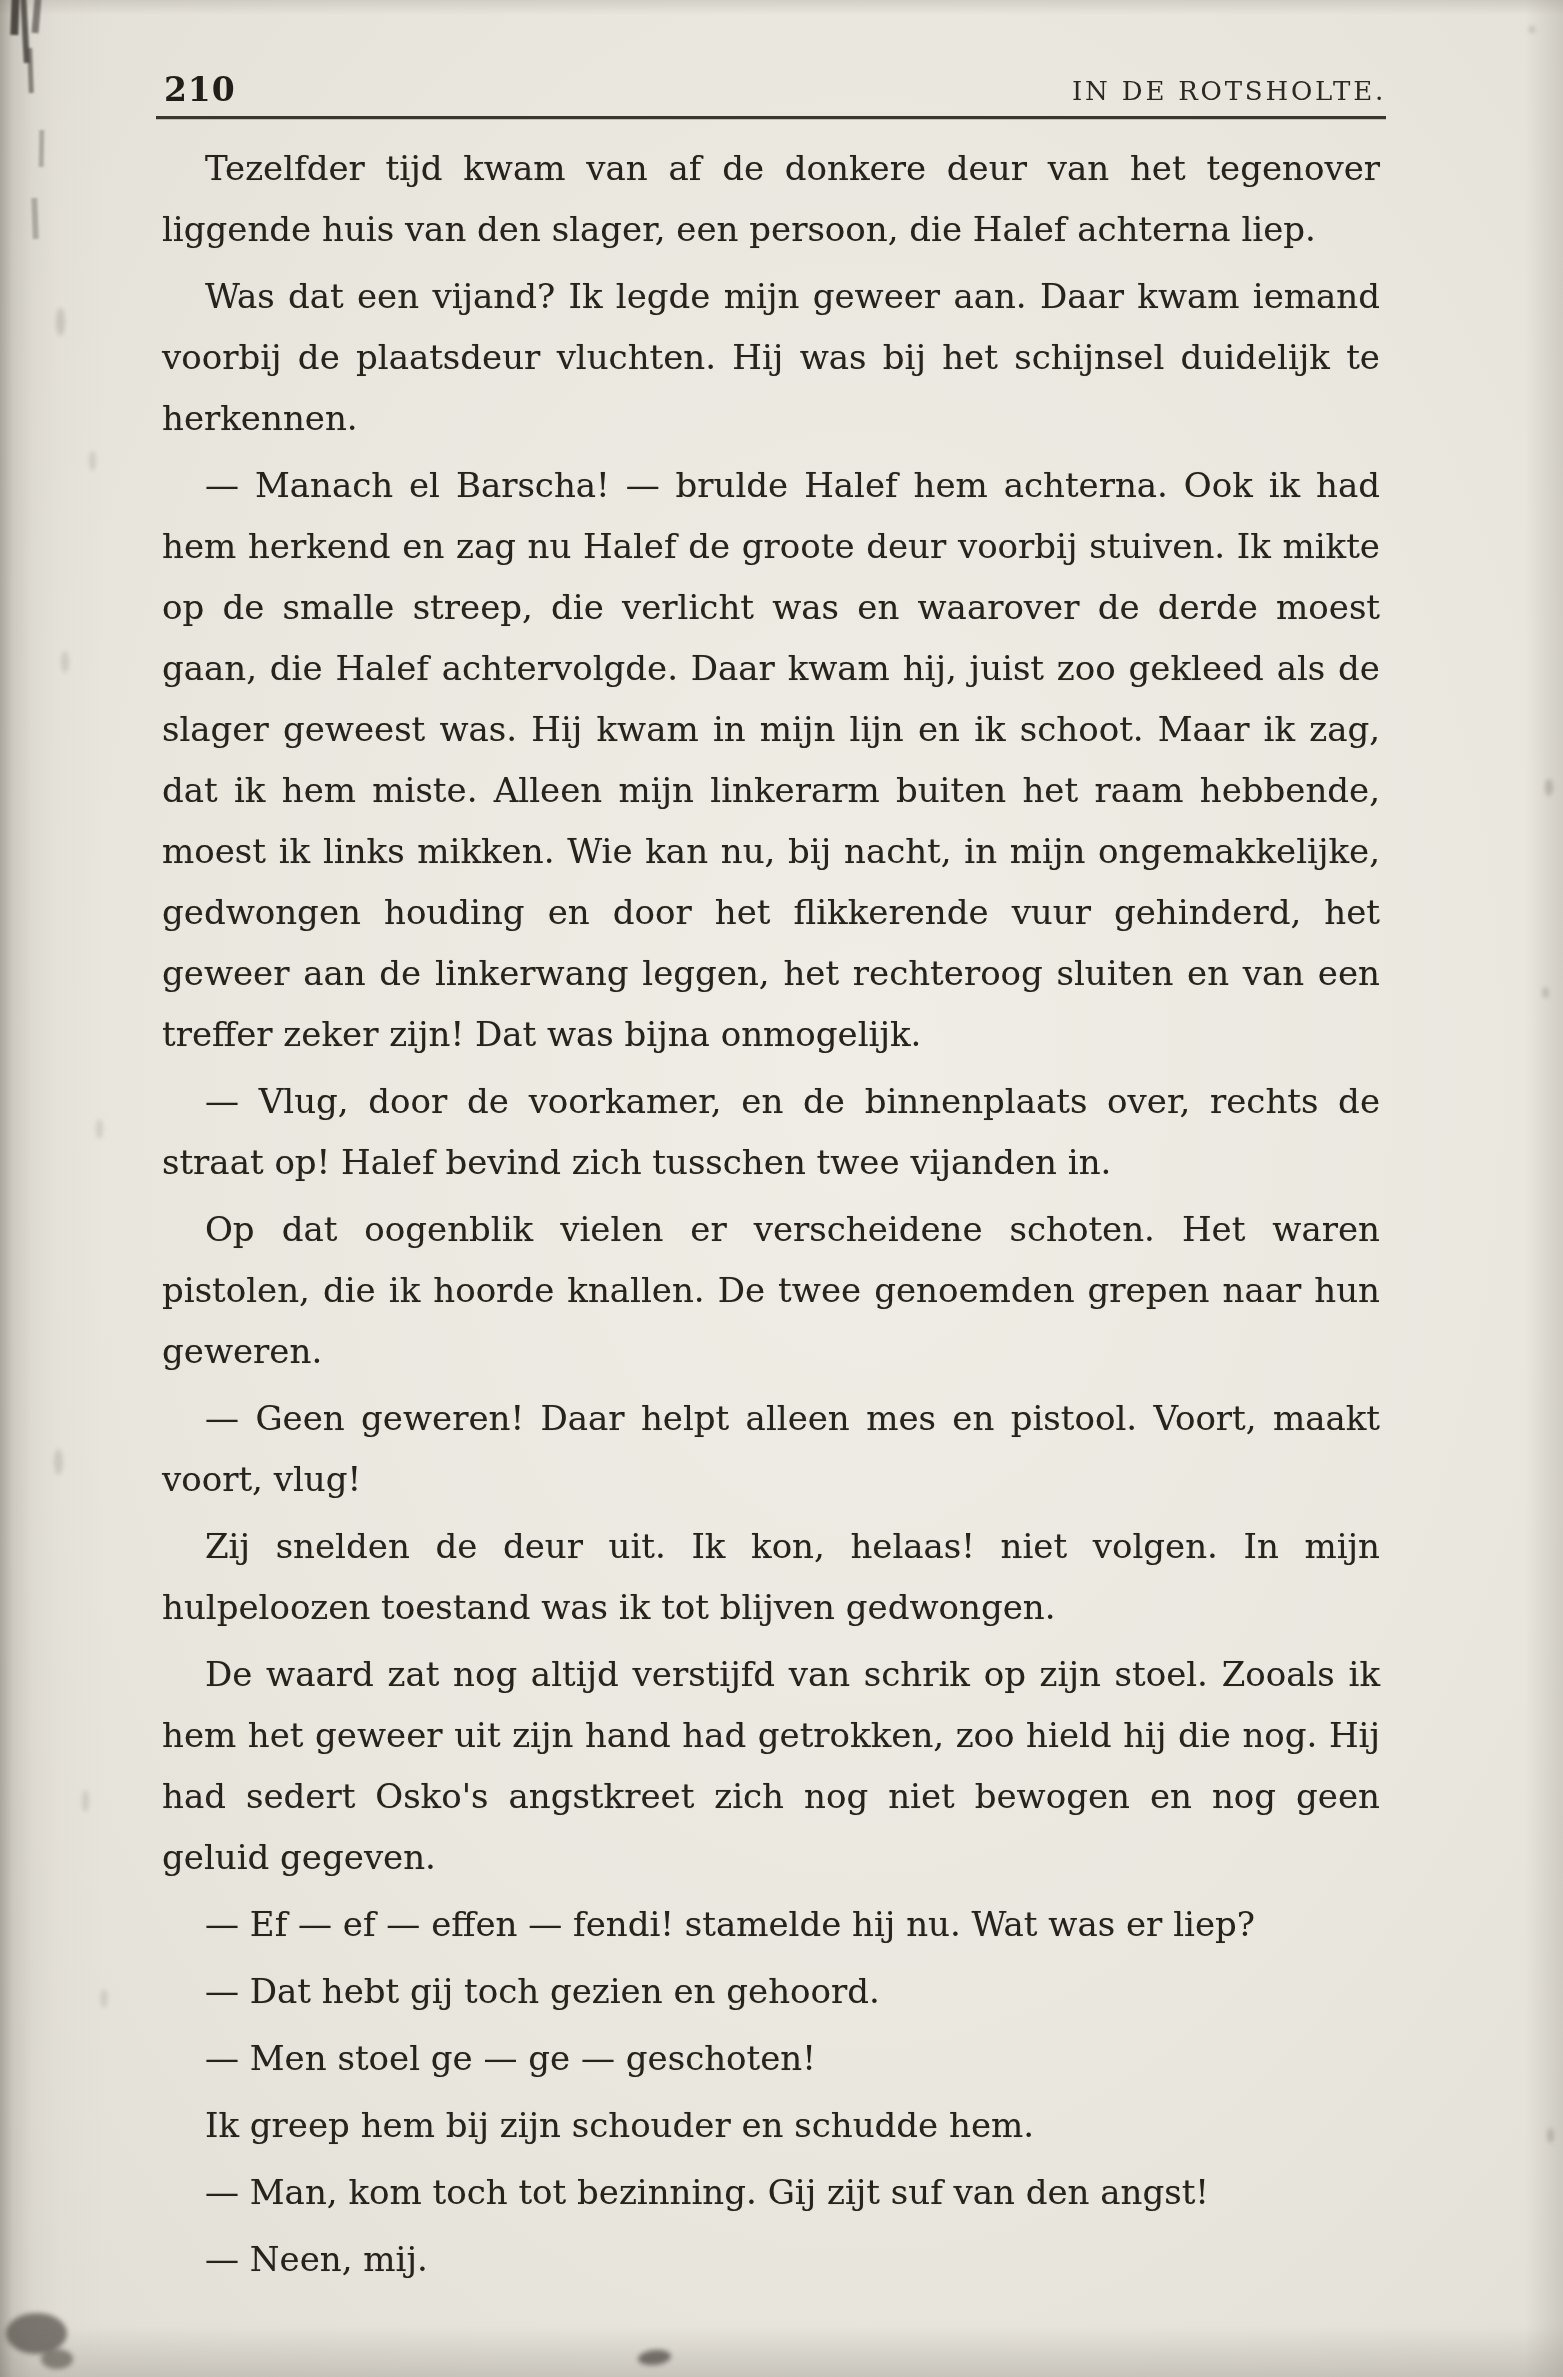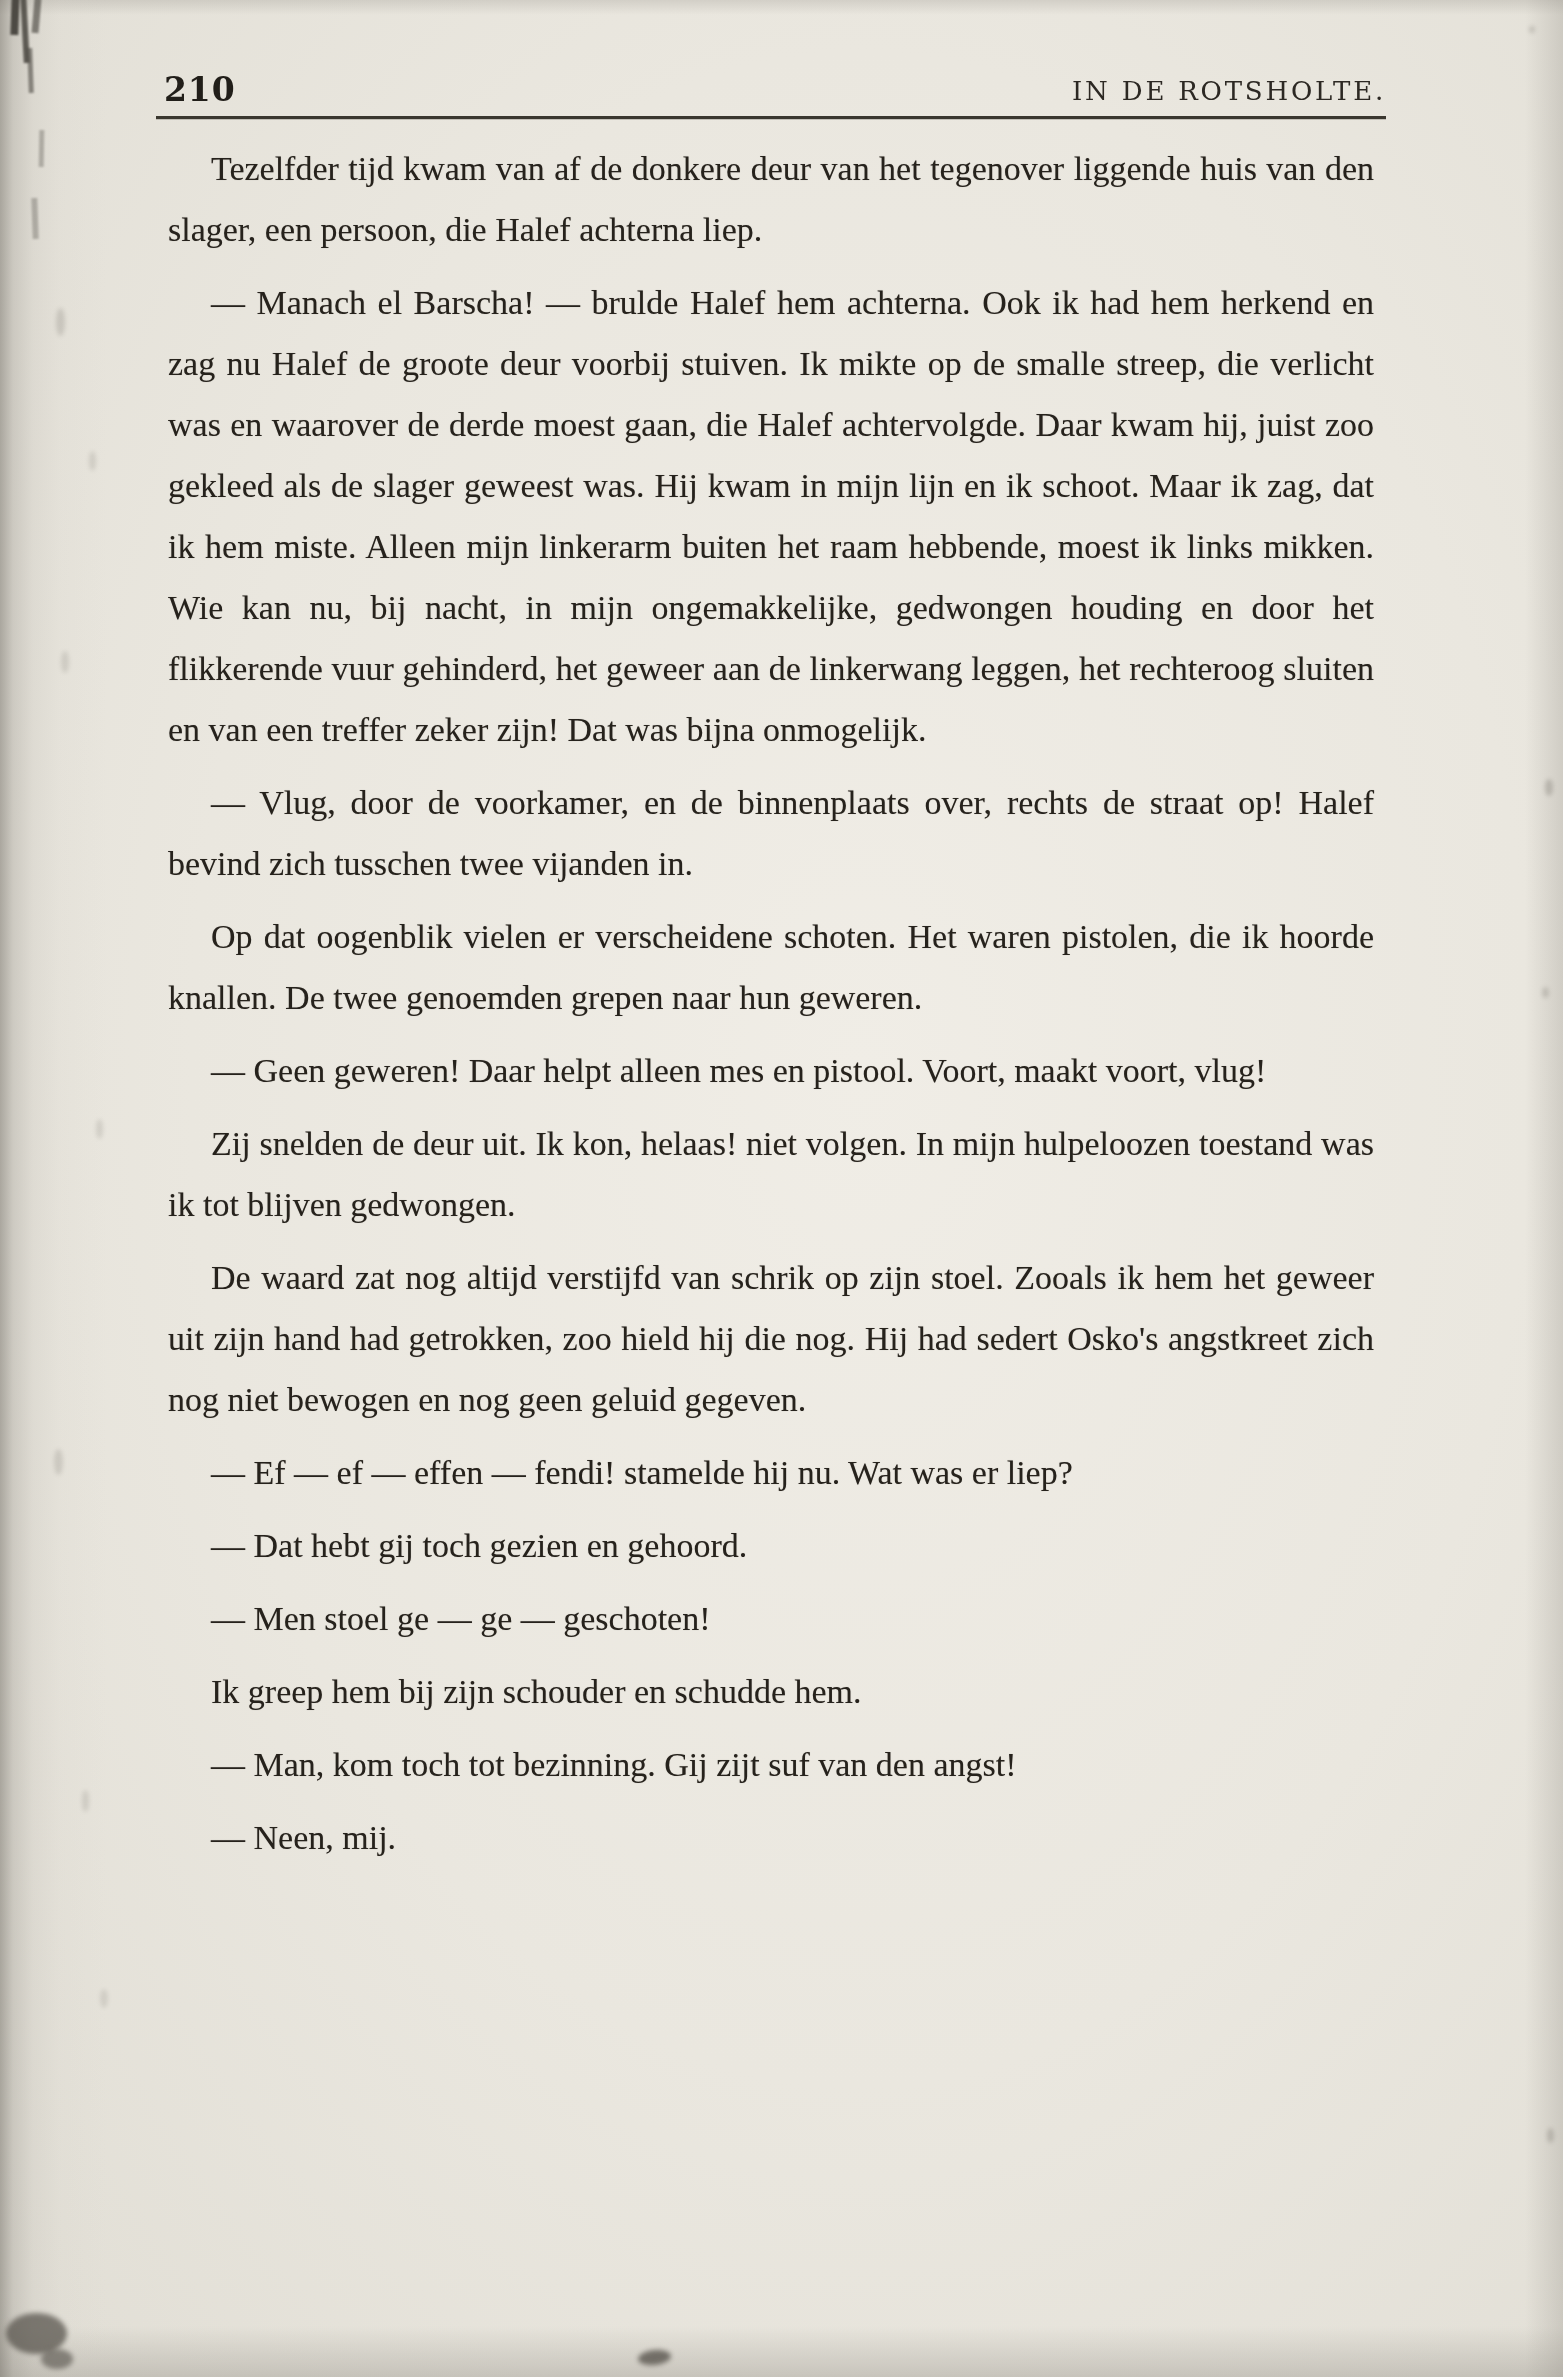--- a/index.html
+++ b/index.html
@@ -49,21 +49,21 @@
     box-shadow: 0 0.9px 0 rgba(58,55,47,0.25);
   }
   .text-block {
     margin-top: 18.6px;
     font-size: 34px;
     line-height: 61px;
     text-align: justify;
     color: #26221c;
     text-shadow: 0 0 0.9px rgba(38,34,28,0.28);
   }
-  .text-block p { text-indent: 43px; margin: 12px; font-family: Liberation Serif, serif; }
+  .text-block p { text-indent: 43px; margin: 6px; }
 </style>
 </head>
 <body>
 
 <div class="scan">
 
   <div class="artifact ink-bar" style="left:11px; top:-5.6px; width:8.3px; height:41px; opacity:.9; transform:rotate(2deg);"></div>
   <div class="artifact ink-bar" style="left:22px; top:-3.7px; width:5.6px; height:67px; opacity:.8; transform:rotate(-3deg);"></div>
   <div class="artifact ink-bar" style="left:33px; top:-1.9px; width:6.5px; height:35px; opacity:.6; transform:rotate(5deg);"></div>
   <div class="artifact ink-bar" style="left:28px; top:48px; width:4.6px; height:45px; opacity:.55; transform:rotate(-2deg);"></div>
@@ -88,20 +88,21 @@
 
     <div class="header">
       <span class="page-number">210</span>
       <span class="running-title">IN DE ROTSHOLTE.</span>
     </div>
 
     <hr class="header-rule">
 
     <div class="text-block">
       <p>Tezelfder tijd kwam van af de donkere deur van het tegenover liggende huis van den slager, een persoon, die Halef achterna liep.</p>
+      <p>Was dat een vijand? Ik legde mijn geweer aan. Daar kwam iemand voorbij de plaatsdeur vluchten. Hij was bij het schijnsel duidelijk te herkennen.</p>
       <p>— Manach el Barscha! — brulde Halef hem achterna. Ook ik had hem herkend en zag nu Halef de groote deur voorbij stuiven. Ik mikte op de smalle streep, die verlicht was en waarover de derde moest gaan, die Halef achtervolgde. Daar kwam hij, juist zoo gekleed als de slager geweest was. Hij kwam in mijn lijn en ik schoot. Maar ik zag, dat ik hem miste. Alleen mijn linkerarm buiten het raam hebbende, moest ik links mikken. Wie kan nu, bij nacht, in mijn ongemakkelijke, gedwongen houding en door het flikkerende vuur gehinderd, het geweer aan de linkerwang leggen, het rechteroog sluiten en van een treffer zeker zijn! Dat was bijna onmogelijk.</p>
       <p>— Vlug, door de voorkamer, en de binnenplaats over, rechts de straat op! Halef bevind zich tusschen twee vijanden in.</p>
       <p>Op dat oogenblik vielen er verscheidene schoten. Het waren pistolen, die ik hoorde knallen. De twee genoemden grepen naar hun geweren.</p>
       <p>— Geen geweren! Daar helpt alleen mes en pistool. Voort, maakt voort, vlug!</p>
       <p>Zij snelden de deur uit. Ik kon, helaas! niet volgen. In mijn hulpeloozen toestand was ik tot blijven gedwongen.</p>
       <p>De waard zat nog altijd verstijfd van schrik op zijn stoel. Zooals ik hem het geweer uit zijn hand had getrokken, zoo hield hij die nog. Hij had sedert Osko's angstkreet zich nog niet bewogen en nog geen geluid gegeven.</p>
       <p>— Ef — ef — effen — fendi! stamelde hij nu. Wat was er liep?</p>
       <p>— Dat hebt gij toch gezien en gehoord.</p>
       <p>— Men stoel ge — ge — geschoten!</p>
       <p>Ik greep hem bij zijn schouder en schudde hem.</p>

